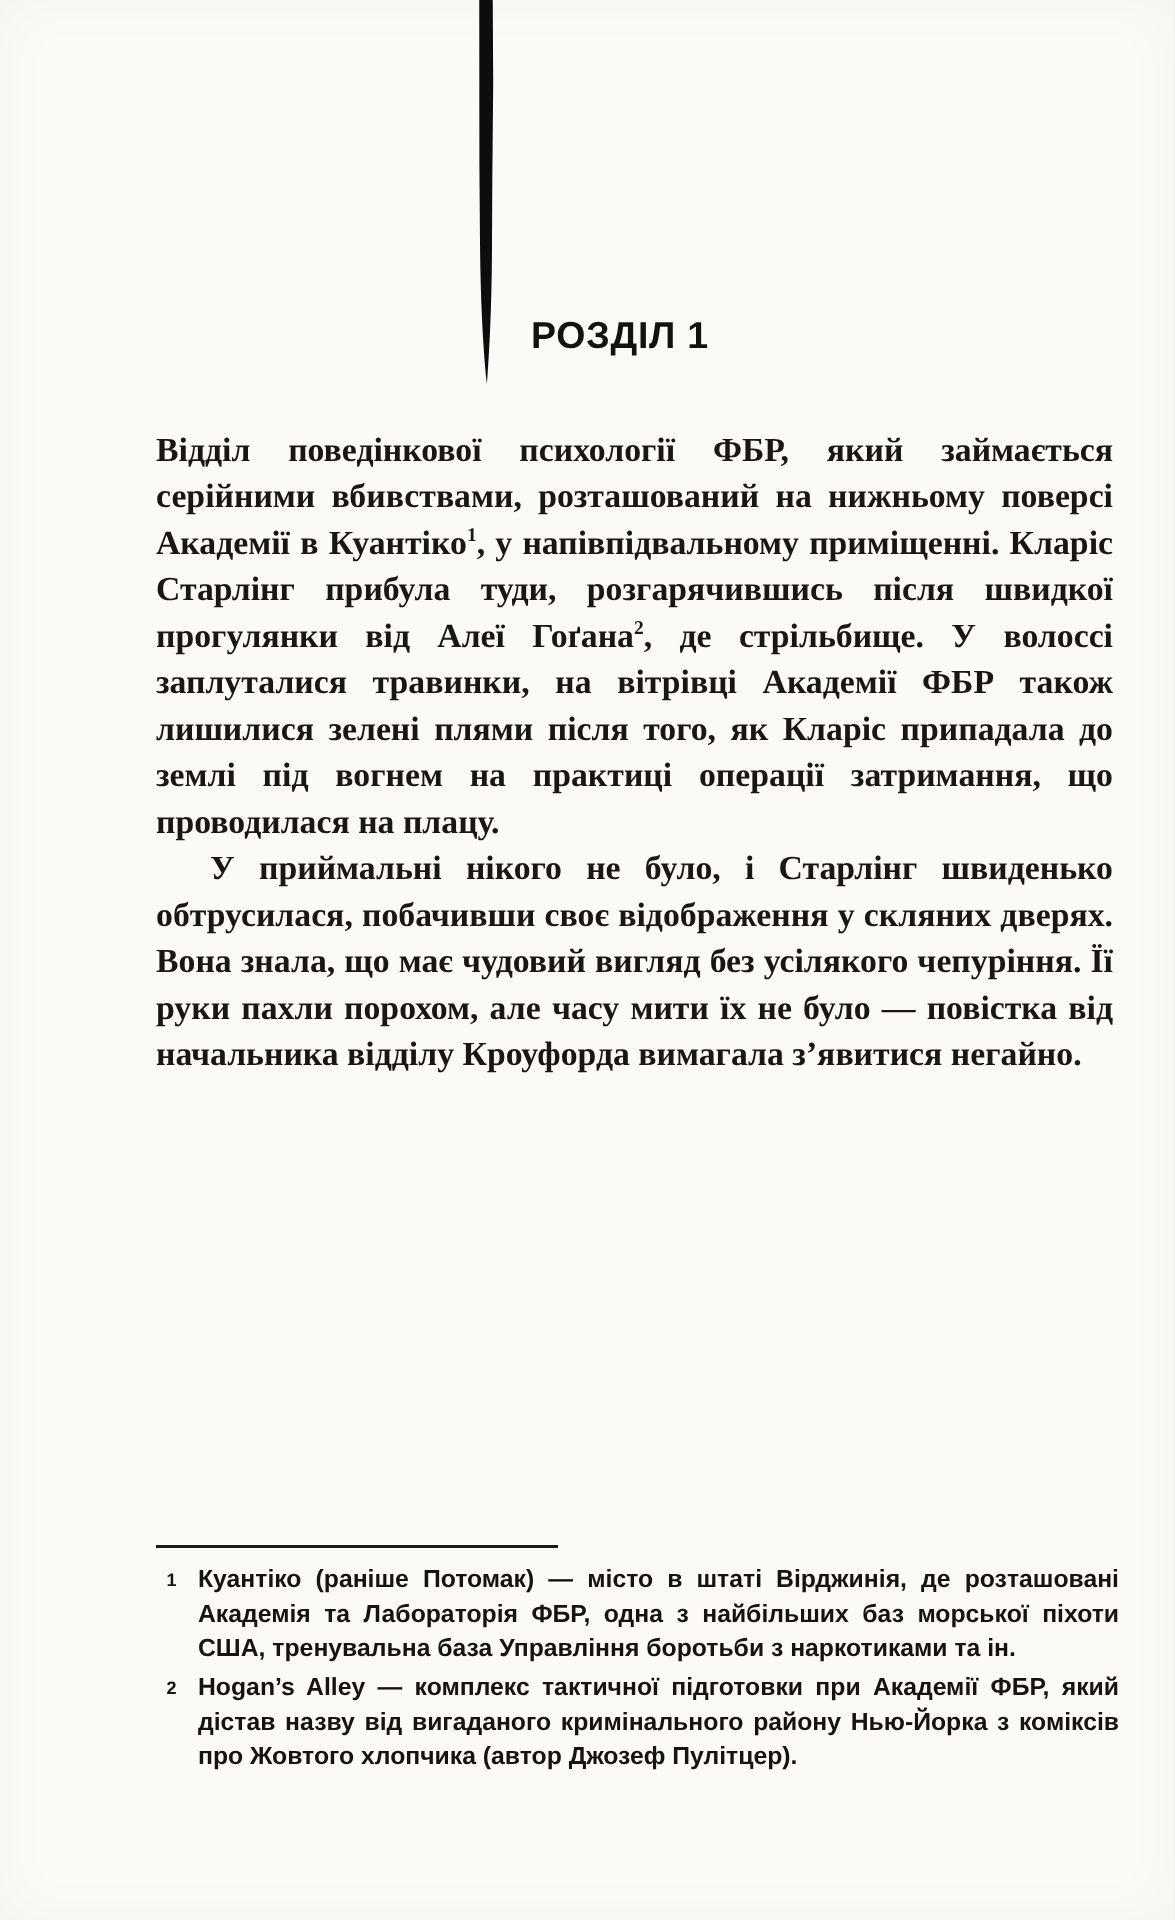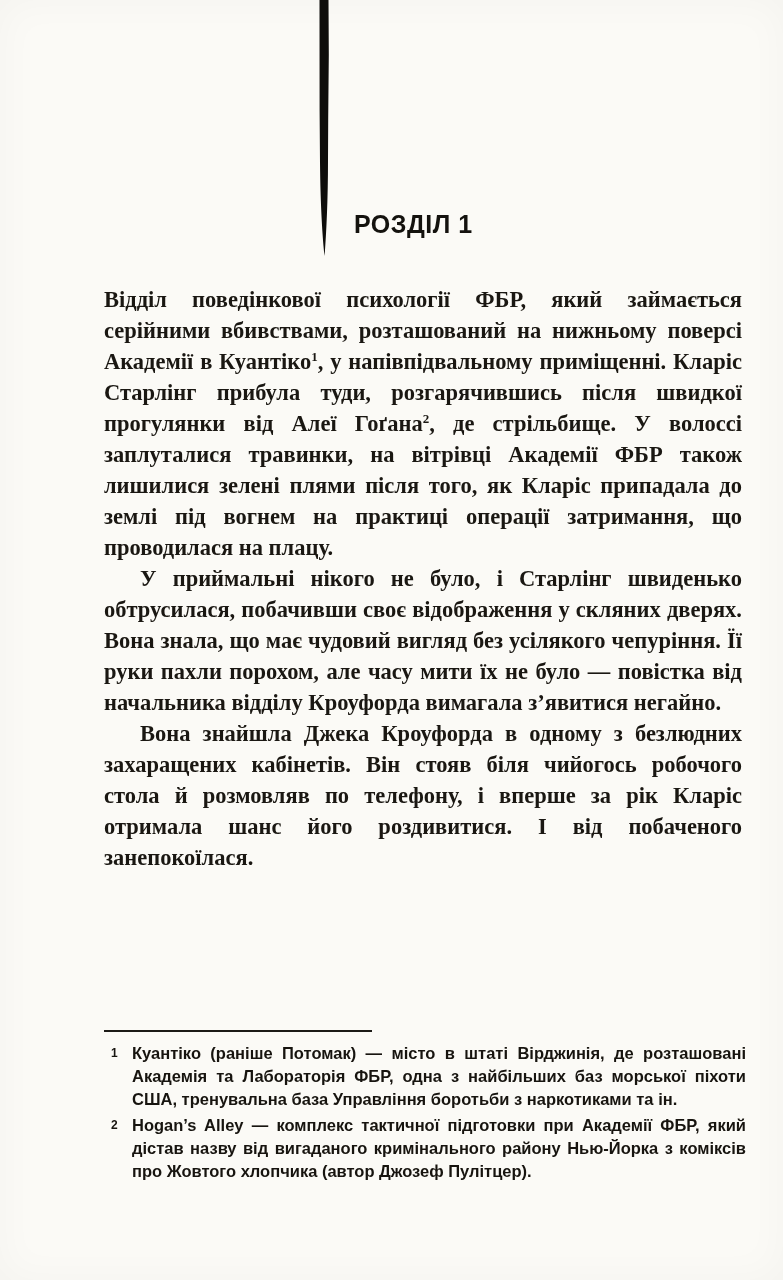--- a/index.html
+++ b/index.html
@@ -100,21 +100,20 @@
     <svg width="14" height="258" viewBox="0 0 14 258" xmlns="http://www.w3.org/2000/svg">
       <path d="M2.5,0 L11.5,0 L11.8,55 L11.2,120 L11,160 C11,200 9.4,232 7.6,256 C5.6,238 3.4,206 3,162 L2.6,110 Z" fill="#0e0d0b"></path>
     </svg>
   </div>
 
   <h1 class="chapter-title">РОЗДІЛ 1</h1>
 
   <div class="body-text">
     <p><span>Відділ поведінкової психології ФБР, який займається серійними вбивствами, розташований на нижньому поверсі Академії в Куантіко</span><sup class="ref-sup">1</sup><span>, у напівпідвальному приміщенні. Кларіс Старлінг прибула туди, розгарячившись після швидкої прогулянки від Алеї Гоґана</span><sup class="ref-sup">2</sup><span>, де стрільбище. У волоссі заплуталися травинки, на вітрівці Академії ФБР також лишилися зелені плями після того, як Кларіс припадала до землі під вогнем на практиці операції затримання, що проводилася на плацу.</span></p>
     <p>У приймальні нікого не було, і Старлінг швиденько обтрусилася, побачивши своє відображення у скляних дверях. Вона знала, що має чудовий вигляд без усілякого чепуріння. Її руки пахли порохом, але часу мити їх не було — повістка від начальника відділу Кроуфорда вимагала з’явитися негайно.</p>
-    <p>Вона знайшла Джека Кроуфорда в одному з безлюдних захаращених кабінетів. Він стояв біля чийогось робочого стола й розмовляв по телефону, і вперше за рік Кларіс отримала шанс його роздивитися. І від побаченого занепокоїлася.</p>
   </div>
 
   <div class="footnotes">
     <div class="fn-divider"></div>
     <div class="footnote">
       <span class="fn-marker">1</span>
       <span>Куантіко (раніше Потомак) — місто в штаті Вірджинія, де розташовані Академія та Лабораторія ФБР, одна з найбільших баз морської піхоти США, тренувальна база Управління боротьби з наркотиками та ін.</span>
     </div>
     <div class="footnote">
       <span class="fn-marker">2</span>

